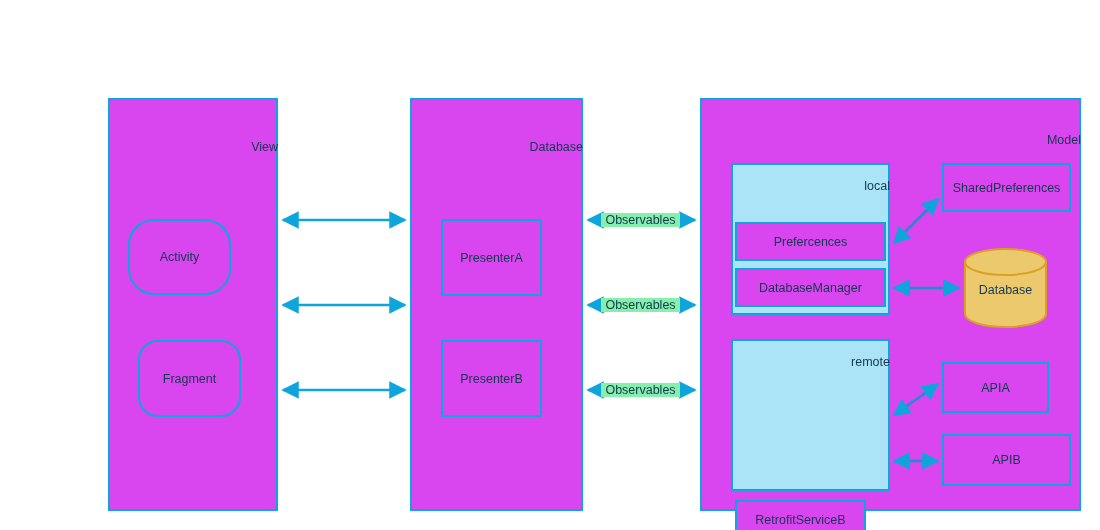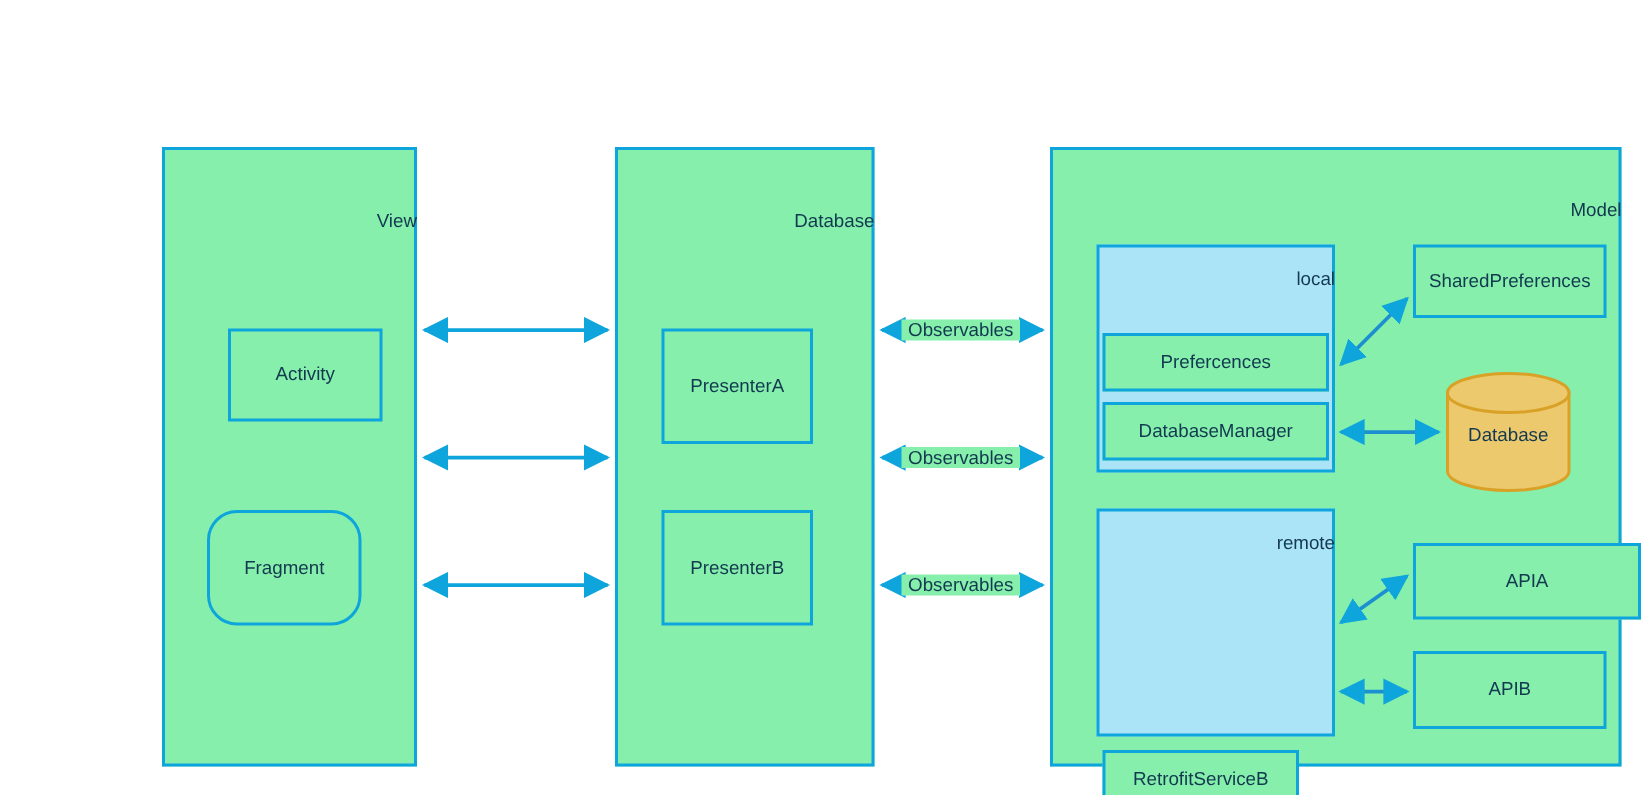--- a/index.html
+++ b/index.html
@@ -13,21 +13,21 @@
   #canvas {
     position: relative;
     width: 1100px;
     height: 530px;
     background: #ffffff;
     overflow: hidden;
   }
   .box {
     position: absolute;
     box-sizing: border-box;
-    background: #86efac;
+    background: #d946ef;
     border: 2px solid #0da5dc;
     color: #12394f;
     font-size: 12.5px;
     line-height: 1.2;
     text-align: center;
   }
   .panel-title {
     position: absolute;
     left: 0;
     right: 0;
@@ -85,21 +85,21 @@
 </style>
 </head>
 <body>
 
 <div id="canvas">
 
   <div class="box" style="left:108px; top:98px; width:170px; height:413px;">
   </div>
   <div class="panel-title" style="left:108px; top:140px; width:170px;">View</div>
 
-  <div class="box" style="left:152px; top:219px; width:103px; height:62px;">
+  <div class="box" style="left:128px; top:219px; width:103px; height:76px;border-radius:26px;">
     <span class="centered-label">Activity</span>
   </div>
 
   <div class="box" style="left:138px; top:340px; width:103px; height:77px;border-radius:20px;">
     <span class="centered-label">Fragment</span>
   </div>
 
   <div class="box" style="left:410px; top:98px; width:173px; height:413px;">
   </div>
   <div class="panel-title" style="left:410px; top:140px; width:173px;">Database</div>
@@ -142,21 +142,21 @@
   </div>
 
   <div class="db-cyl" style="left:963px; top:248px; width:85px; height:80px;">
     <svg width="85" height="80" viewBox="0 0 85 80">
       <path d="M2,14 L2,66 A40.5,13 0 0 0 83,66 L83,14 Z" fill="#edc96e" stroke="#d9a227" stroke-width="2"></path>
       <ellipse cx="42.5" cy="14" rx="40.5" ry="13" fill="#edc96e" stroke="#d9a227" stroke-width="2"></ellipse>
     </svg>
     <span class="centered-label" style="top:52%;">Database</span>
   </div>
 
-  <div class="box" style="left:942px; top:362px; width:152px; height:51px;">
+  <div class="box" style="left:942px; top:362px; width:107px; height:51px;">
     <span class="centered-label">APIA</span>
   </div>
 
   <div class="box" style="left:942px; top:434px; width:129px; height:52px;">
     <span class="centered-label">APIB</span>
   </div>
 
   <svg class="overlay">
     <defs>
       <marker id="arrEnd" viewBox="0 0 10 10" refX="9" refY="5" markerWidth="7" markerHeight="7" orient="auto-start-reverse">

